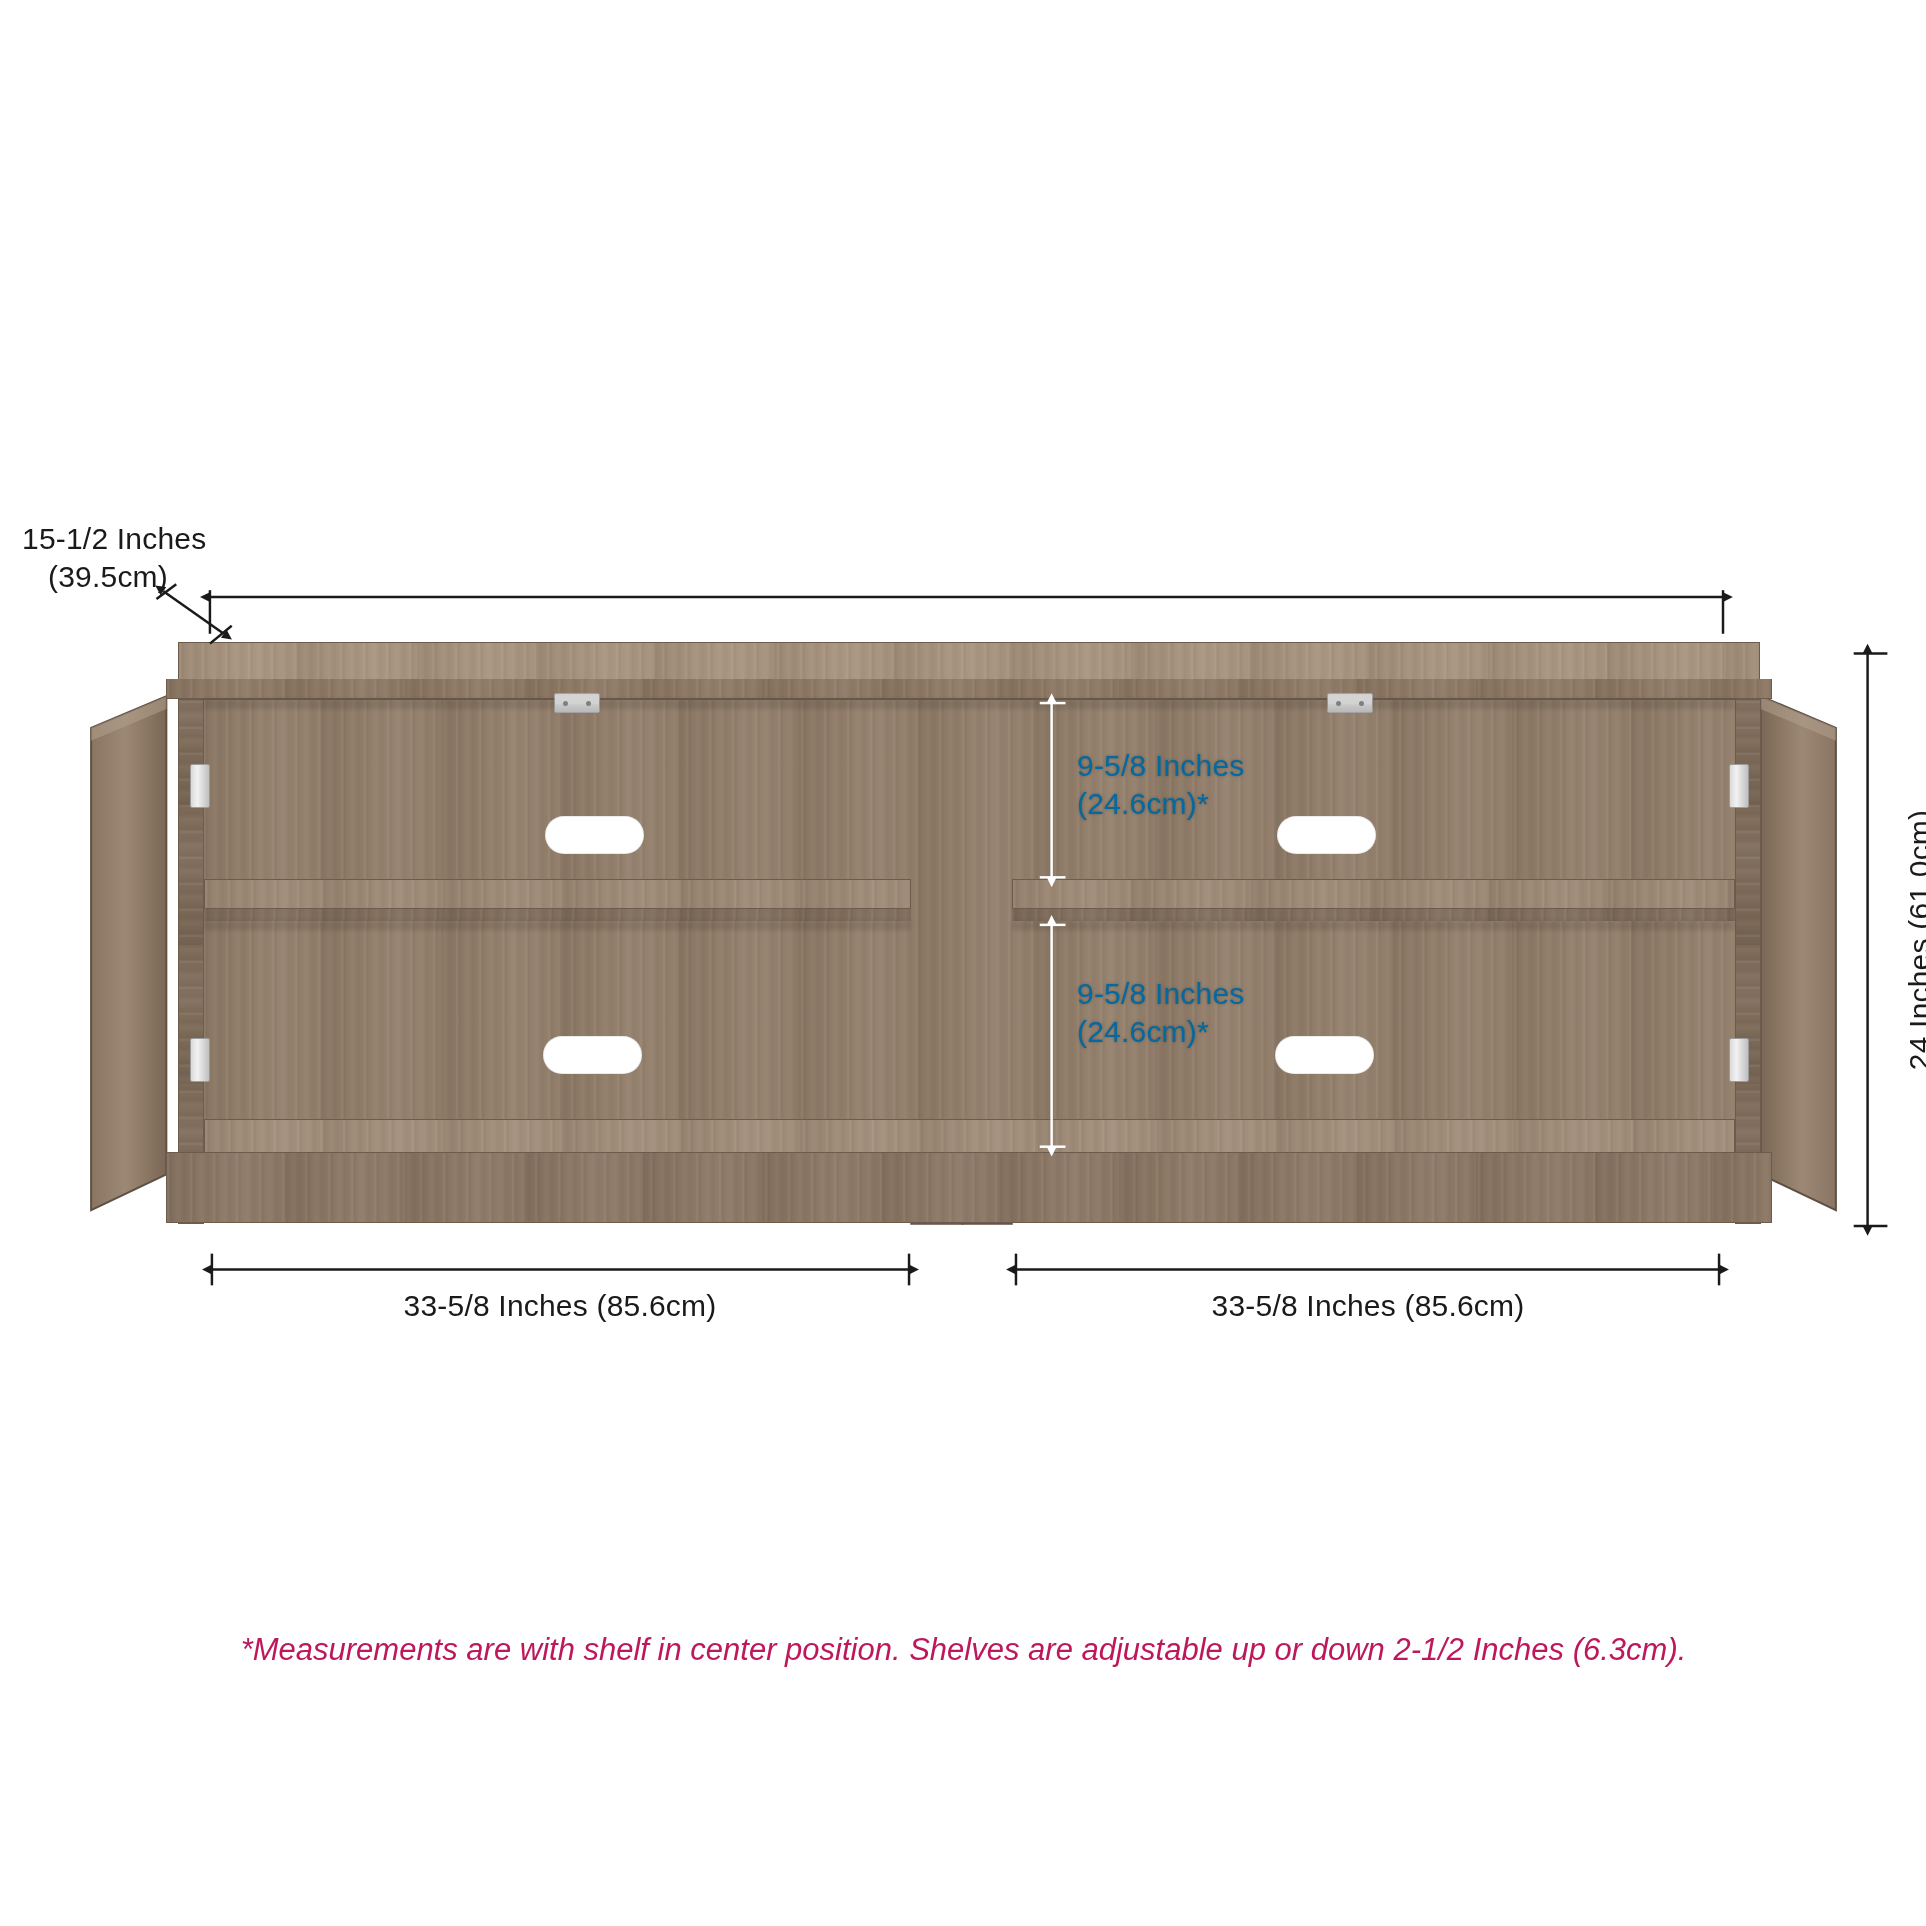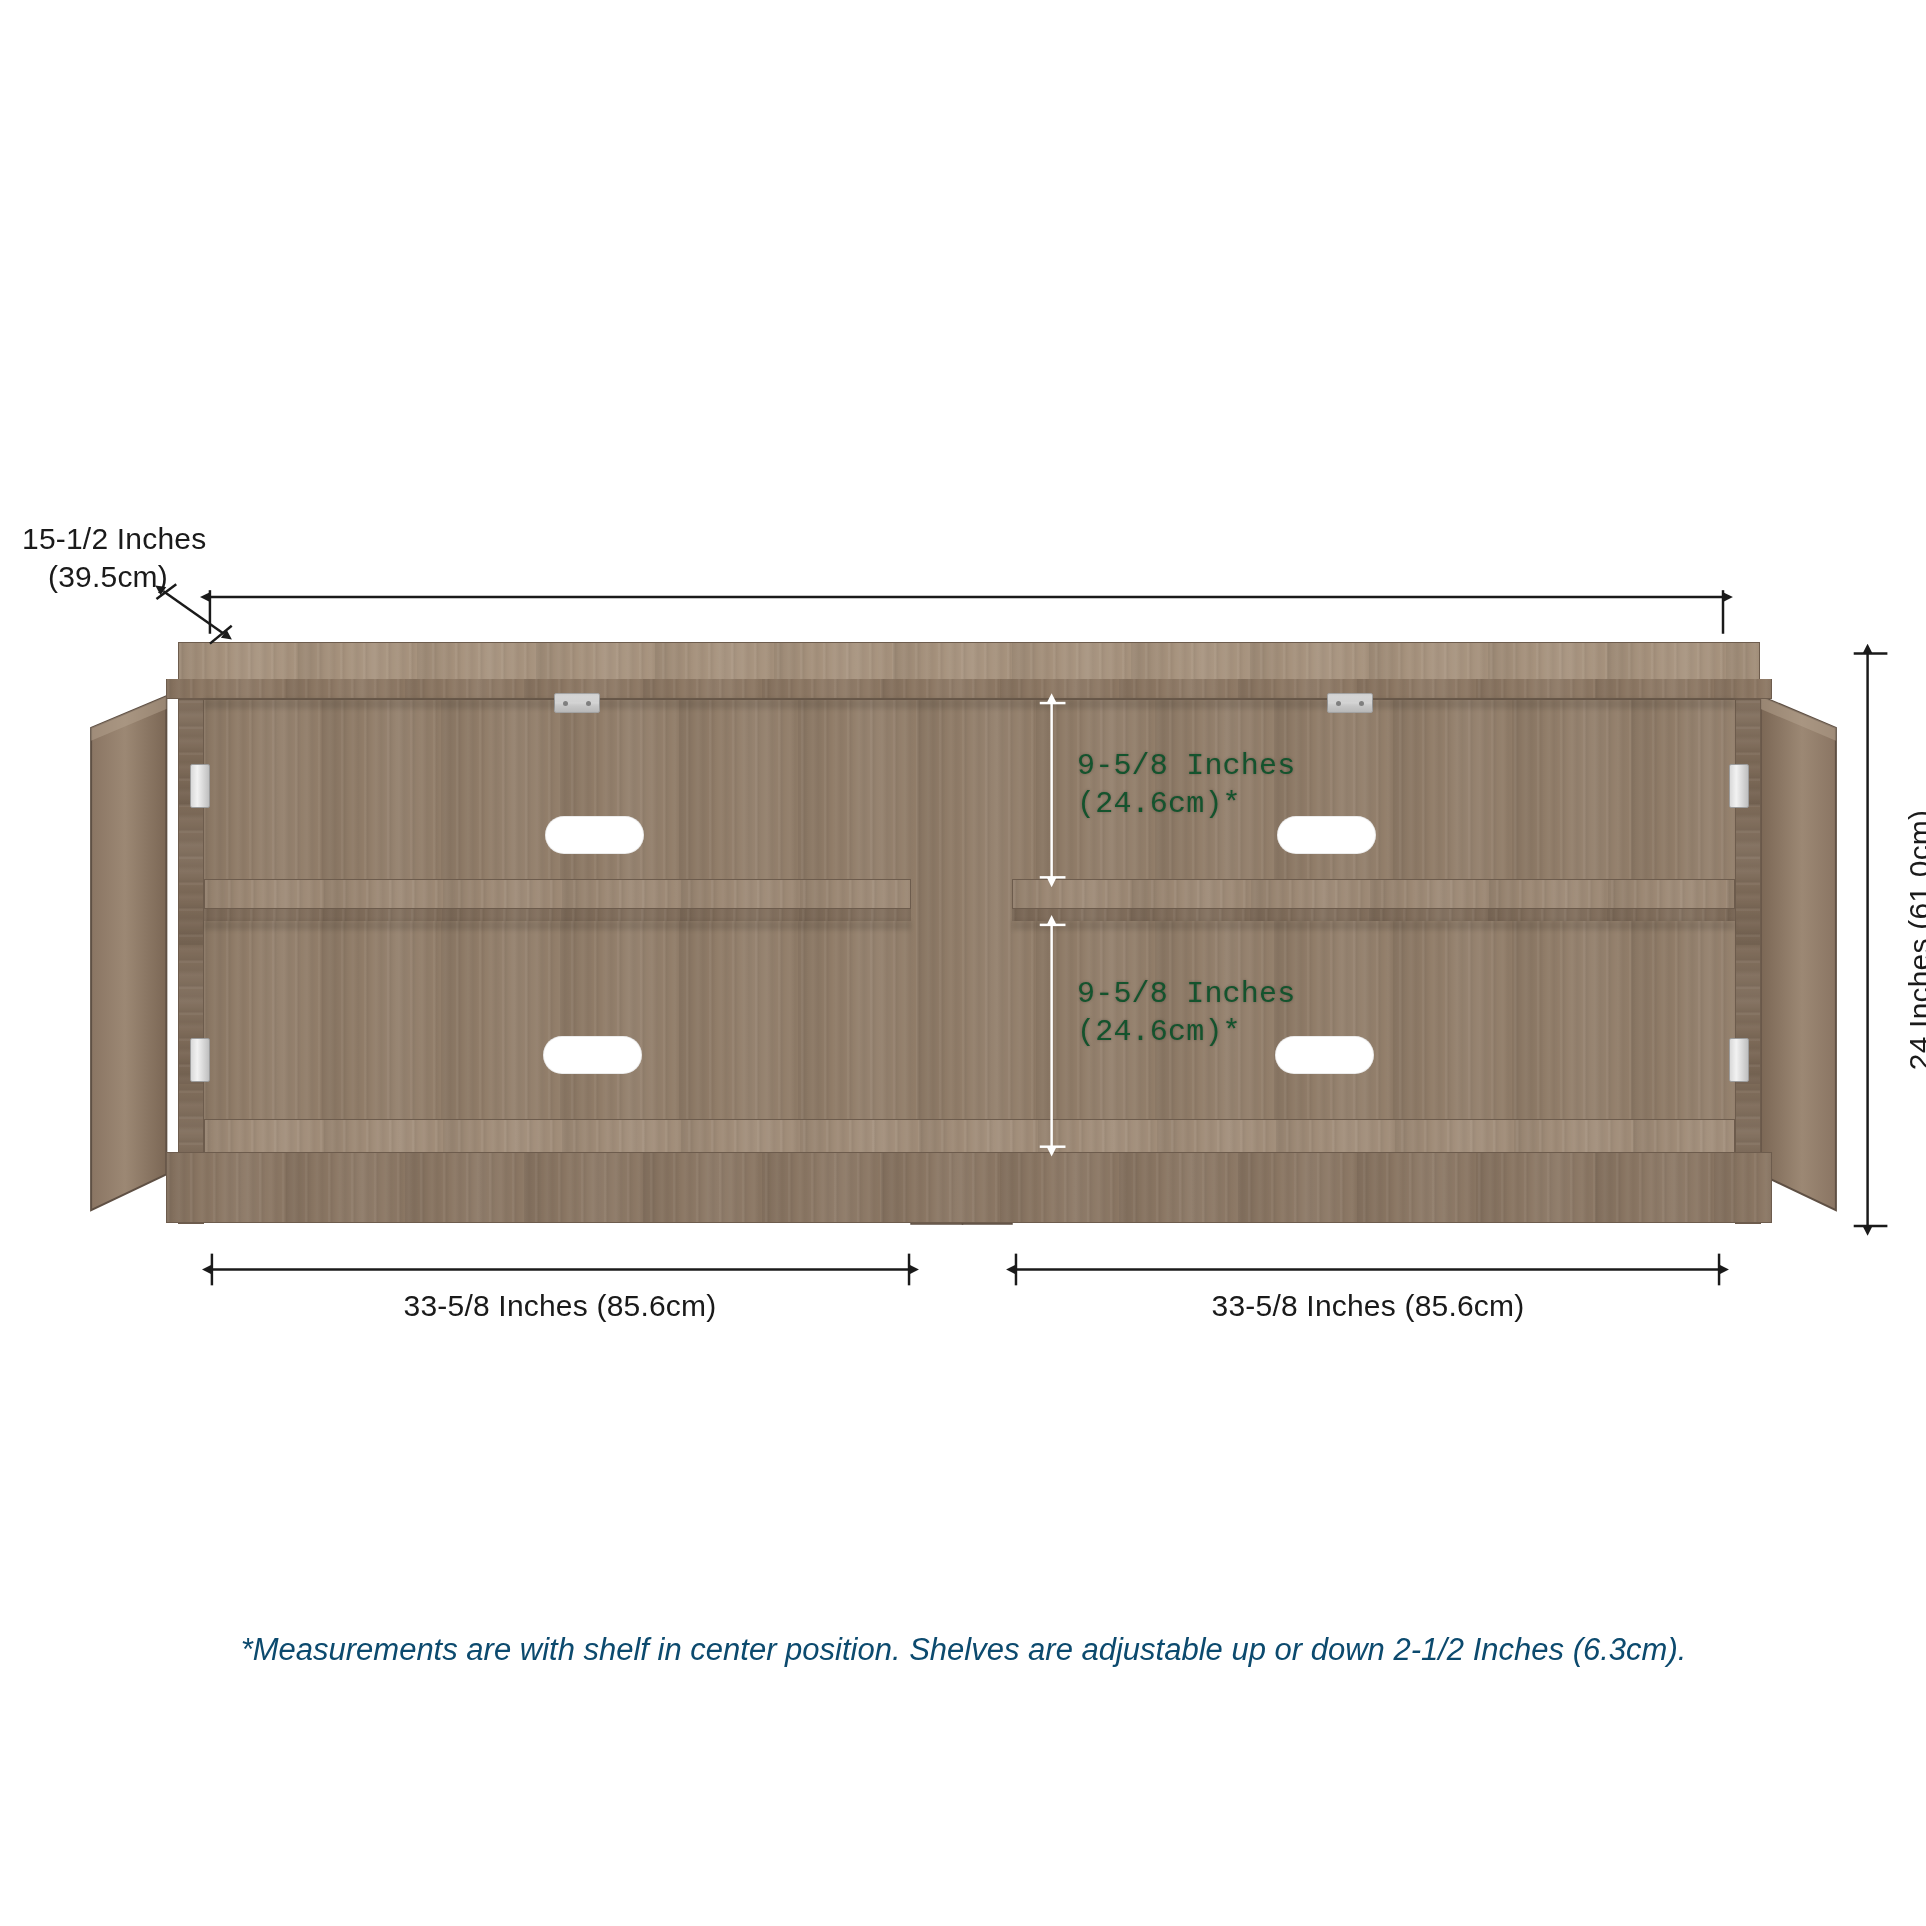--- a/index.html
+++ b/index.html
@@ -30,38 +30,37 @@
     font-family: "Liberation Sans", sans-serif;
     font-size: 30px;
     line-height: 38px;
     color: #1a1a1a;
     white-space: nowrap;
     letter-spacing: 0.2px;
   }
   .dim-label.center { text-align: center; }
 
   .dim-label-white {
-    color: #14532d;
+    color: #0369a1;
     text-shadow: 0 0 3px rgba(0,0,0,0.28);
-    font-family: Liberation Mono, monospace;
   }
 
   .dim-label.vertical {
     transform-origin: 50% 50%;
   }
 
   .footnote {
     position: absolute;
     left: 0;
     width: 1927px;
     text-align: center;
     font-family: "Liberation Sans", sans-serif;
     font-style: italic;
     font-size: 31px;
-    color: #0c4a6e;
+    color: #be185d;
     white-space: nowrap;
   }
 
   
   .wood {
     position: absolute;
     background-color: #9a8571;
     background-image:
       repeating-linear-gradient(90deg,
         rgba(255,255,255,0.045) 0px,

